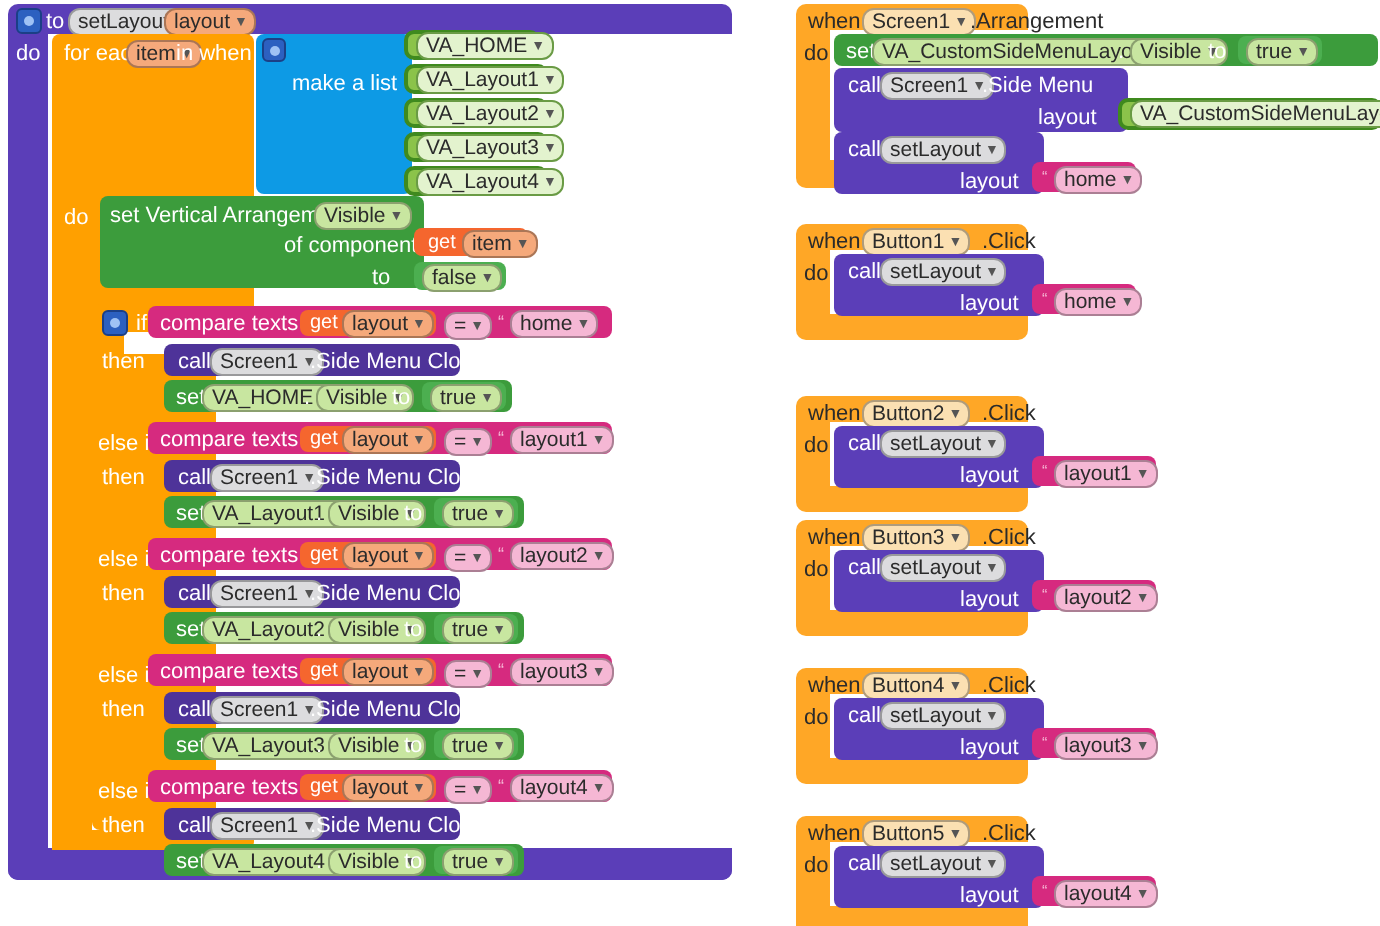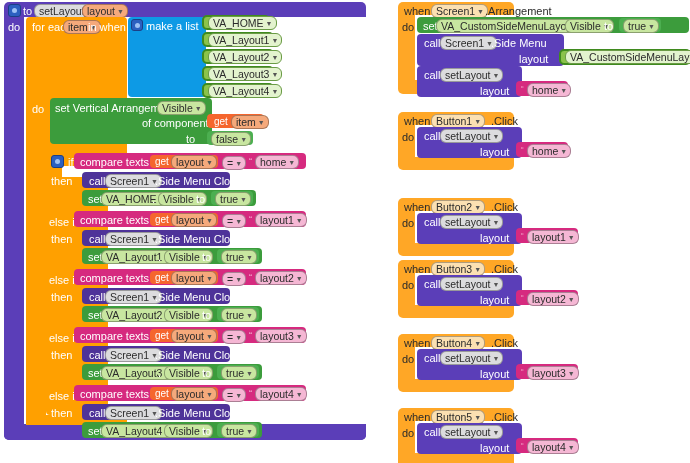--- a/index.html
+++ b/index.html
@@ -80,21 +80,21 @@
 <div class="blk c-ctrl" style="left:26px;top:415px;width:101px;height:10px;border-radius:0 0 4px 4px;"></div>
 
 <span class="t" style="left:32px;top:22px;">for each</span>
 <span class="fld orange" style="position:absolute;left:63px;top:20px;">item<span class="caret">▼</span></span>
 <span class="t" style="left:88px;top:22px;">in when</span>
 
 <div class="blk c-list" style="left:128px;top:17px;width:78px;height:80px;border-radius:4px;"></div>
 <div style="position:absolute;left:131px;top:19px;width:10px;height:10px;background:#2C60C0;border:1px solid #1b3f86;border-radius:3px;">
   <div style="position:absolute;left:2.5px;top:2.5px;width:5px;height:5px;border-radius:50%;background:#9fc2f5;"></div>
 </div>
-<span class="t" style="left:146px;top:21px;">make a list</span>
+<span class="t" style="left:146px;top:37px;">make a list</span>
 
 <div class="compblk" style="left:202px;top:15px;width:68px;height:15px;">
   <span class="fld lgreen">VA_HOME<span class="caret">▼</span></span>
 </div>
 <div class="compblk" style="left:202px;top:32px;width:72px;height:15px;">
   <span class="fld lgreen">VA_Layout1<span class="caret">▼</span></span>
 </div>
 <div class="compblk" style="left:202px;top:49px;width:72px;height:15px;">
   <span class="fld lgreen">VA_Layout2<span class="caret">▼</span></span>
 </div>

